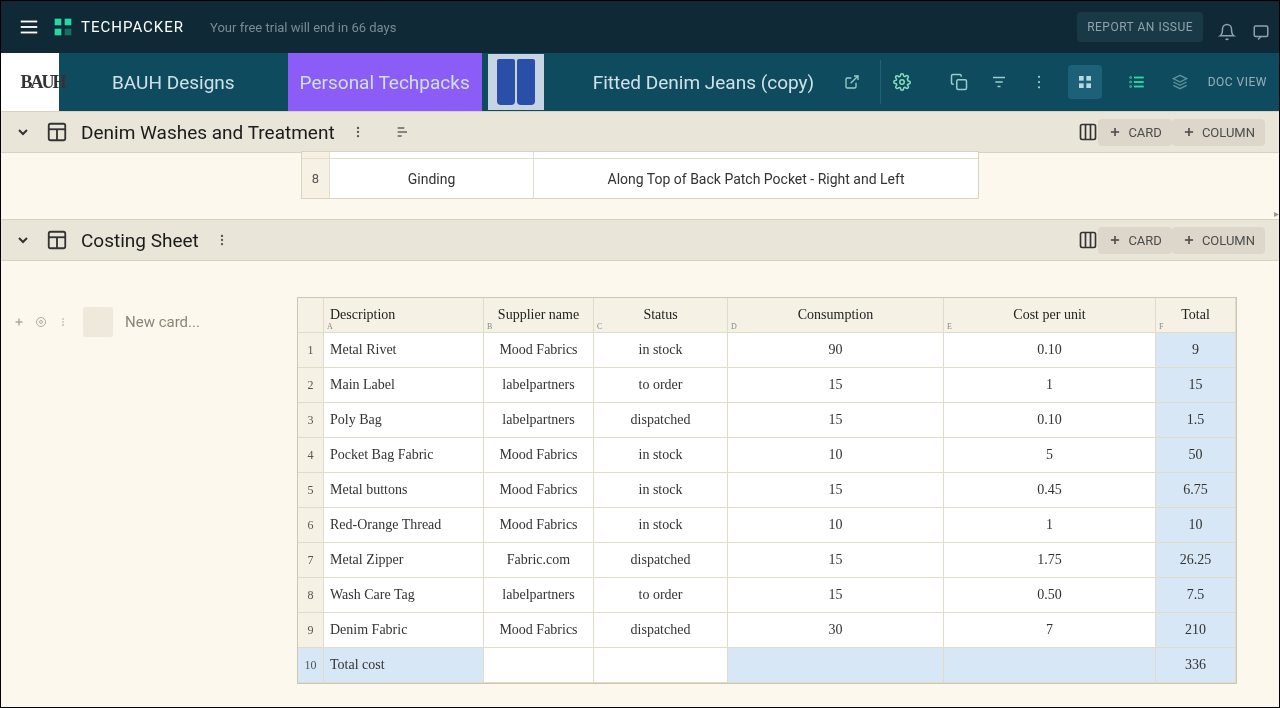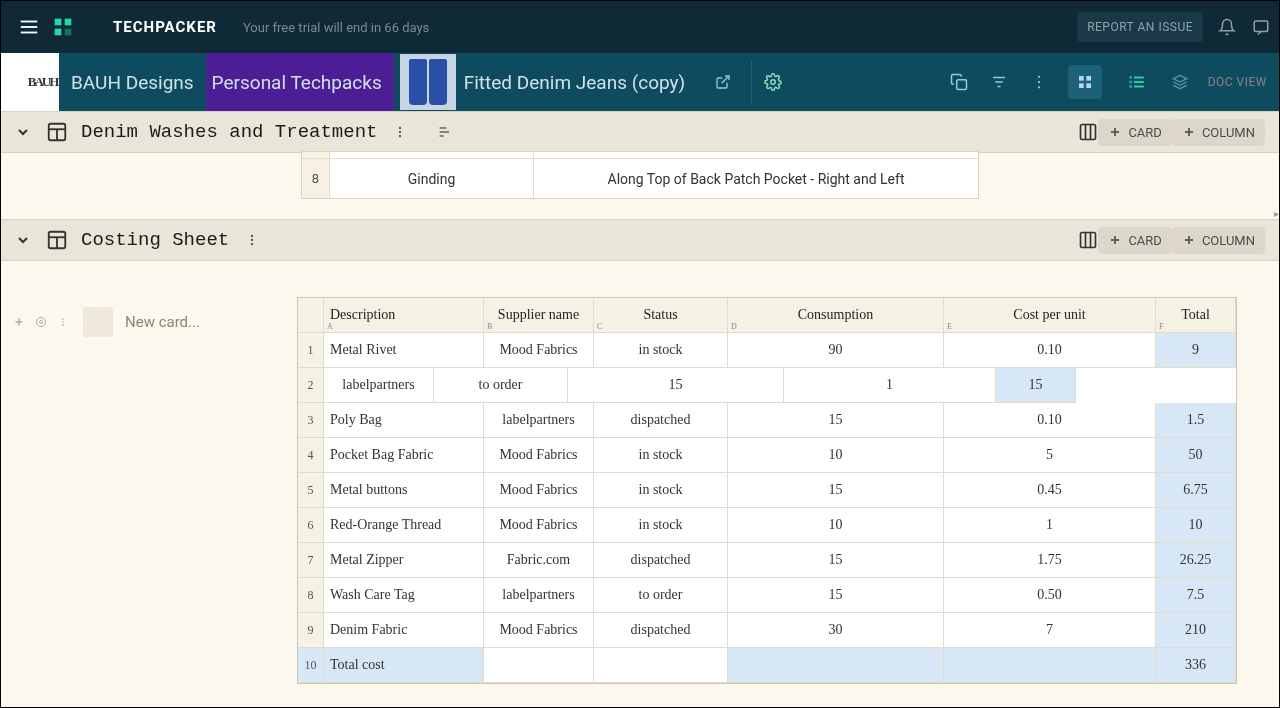--- a/index.html
+++ b/index.html
@@ -2,48 +2,48 @@
 <html><head>
 <meta charset="utf-8">
 <style>
   * { box-sizing: border-box; margin: 0; padding: 0; }
   body { font-family: -apple-system, BlinkMacSystemFont, "Segoe UI", Roboto, sans-serif; background: #fcf8ed; color: #333; width: 1280px; height: 708px; overflow: hidden; border: 1px solid #000; position: relative; }
   
   
   .topbar { background: #0f2a36; height: 52px; display: flex; align-items: center; padding: 0 8px; position: relative; }
   .hamburger { width: 40px; height: 40px; display: flex; align-items: center; justify-content: center; cursor: pointer; }
   .hamburger svg { stroke: #fff; }
-  .logo { display: flex; align-items: center; color: #fff; font-weight: 700; letter-spacing: 1px; font-size: 15px; margin-left: 4px; gap: 32px; }
+  .logo { display: flex; align-items: center; color: #fff; font-weight: 400; letter-spacing: 1px; font-size: 15px; margin-left: 4px; }
   .logo-icon { width: 20px; height: 20px; margin-right: 8px; }
   .trial { color: #7a8a93; font-size: 13px; margin-left: 26px; }
-  .topbar-right { position: absolute; right: 8px; display: flex; align-items: center; gap: 14px; }
+  .topbar-right { position: absolute; right: 8px; display: flex; align-items: flex-end; gap: 14px; }
   .report-btn { background: #1a3947; color: #8ea2ab; font-size: 12px; letter-spacing: 0.5px; padding: 8px 10px; border-radius: 4px; cursor: pointer; }
   .top-icon { width: 20px; height: 20px; display: flex; align-items: center; justify-content: center; cursor: pointer; }
   
   
   .bcbar { background: #0f4b5f; height: 58px; display: flex; align-items: center; position: relative; }
-  .brandbox { width: 58px; height: 58px; background: #fff; display: flex; align-items: center; justify-content: center; font-family: serif; font-size: 13px; letter-spacing: -2px; color: #333; padding-left: 25px; }
-  .bclink { color: #cfe1e7; font-size: 19px; padding: 0 12px; height: 100%; display: flex; align-items: center; cursor: pointer; }
-  .bclink.active { background: #4c1d95; padding-left: 6px; }
+  .brandbox { width: 58px; height: 58px; background: #fff; display: flex; align-items: center; justify-content: center; font-family: serif; font-size: 18px; letter-spacing: -2px; color: #333; padding-left: 25px; }
+  .bclink { color: #cfe1e7; font-size: 19px; padding: 0 12px; height: 100%; display: flex; align-items: center; cursor: pointer; margin-left: 41px; }
+  .bclink.active { background: #8b5cf6; }
   .thumb { width: 56px; height: 56px; background: linear-gradient(#c7d4e4,#c7d4e4); display: flex; align-items: center; justify-content: center; margin: 0 2px 0 6px; position: relative; }
   .jeans { position: absolute; width: 18px; height: 46px; background: #2a4fa8; border-radius: 2px 2px 4px 4px; }
   .jeans.l { left: 9px; } .jeans.r { right: 9px; }
   .edit-icon { margin-left: 18px; cursor: pointer; }
   .vbar { width: 1px; height: 44px; background: #246277; margin: 0 10px 0 20px; }
   .bc-right { position: absolute; right: 12px; display: flex; align-items: center; gap: 18px; }
   .bc-icon { width: 22px; height: 22px; display: flex; align-items: center; justify-content: center; cursor: pointer; }
   .viewbtn { display: flex; align-items: center; justify-content: center; width: 34px; height: 34px; border-radius: 4px; cursor: pointer; }
   .viewbtn.grid { background: #1d6178; }
-  .docview { color: #fca5a5; font-size: 12px; letter-spacing: 0.5px; display:flex; align-items:center; gap:20px; cursor:pointer; opacity: 0.55;}
+  .docview { color: #ffffff; font-size: 12px; letter-spacing: 0.5px; display:flex; align-items:center; gap:20px; cursor:pointer; opacity: 0.55;}
   
   
   .section-hdr { height: 42px; background: #eae5d9; display: flex; align-items: center; padding: 0 12px; position: relative; border-top: 1px solid #d9d2c0; border-bottom: 1px solid #d9d2c0;}
   .chev { width: 20px; height: 20px; display:flex; align-items:center; justify-content:center; cursor:pointer; margin-right: 10px;}
   .sec-icon { width: 28px; height: 28px; display:flex; align-items:center; justify-content:center; margin-right:10px;}
-  .sec-title { font-size: 19px; color: #1b1b1b; font-family: Liberation Mono, monospace; }
+  .sec-title { font-size: 19px; color: #1b1b1b; }
   .sec-menu { margin-left: 16px; cursor:pointer;}
   .sec-right { position: absolute; right: 14px; display:flex; align-items:center; }
   .pill { background: #dcd7ca; border-radius: 4px; padding: 6px 10px; font-size: 13px; color: #4c4c4c; display:flex; align-items:center; gap:6px; cursor:pointer;}
   
   
   .frag-wrap { display:flex; justify-content:center; background:#fcf8ed; padding-bottom: 20px; position:relative;}
   .frag-table { border: 1px solid #d8d2c1; background:#fff; margin-top: -2px;}
   .frag-row { display:flex; height:40px;}
   .frag-num { width:28px; border-right:1px solid #e3ddcb; border-top:1px solid #e3ddcb; background:#f6f1e3; display:flex; align-items:center; justify-content:center; font-size:13px; color:#555;}
   .frag-c1 { width:204px; border-right:1px solid #e3ddcb; border-top:1px solid #e3ddcb; display:flex; align-items:center; justify-content:center; font-size:14px;}
@@ -365,20 +365,21 @@
         <div class="ct-cell ct-num">1</div>
         <div class="ct-cell col-a">Metal Rivet</div>
         <div class="ct-cell col-b">Mood Fabrics</div>
         <div class="ct-cell col-c">in stock</div>
         <div class="ct-cell col-d">90</div>
         <div class="ct-cell col-e">0.10</div>
         <div class="ct-cell col-f">9</div>
       </div>
       <div class="ct-row">
         <div class="ct-cell ct-num">2</div>
+        <div class="ct-cell col-a">Main Label</div>
         <div class="ct-cell col-b">labelpartners</div>
         <div class="ct-cell col-c">to order</div>
         <div class="ct-cell col-d">15</div>
         <div class="ct-cell col-e">1</div>
         <div class="ct-cell col-f">15</div>
       </div>
       <div class="ct-row">
         <div class="ct-cell ct-num">3</div>
         <div class="ct-cell col-a">Poly Bag</div>
         <div class="ct-cell col-b">labelpartners</div>

